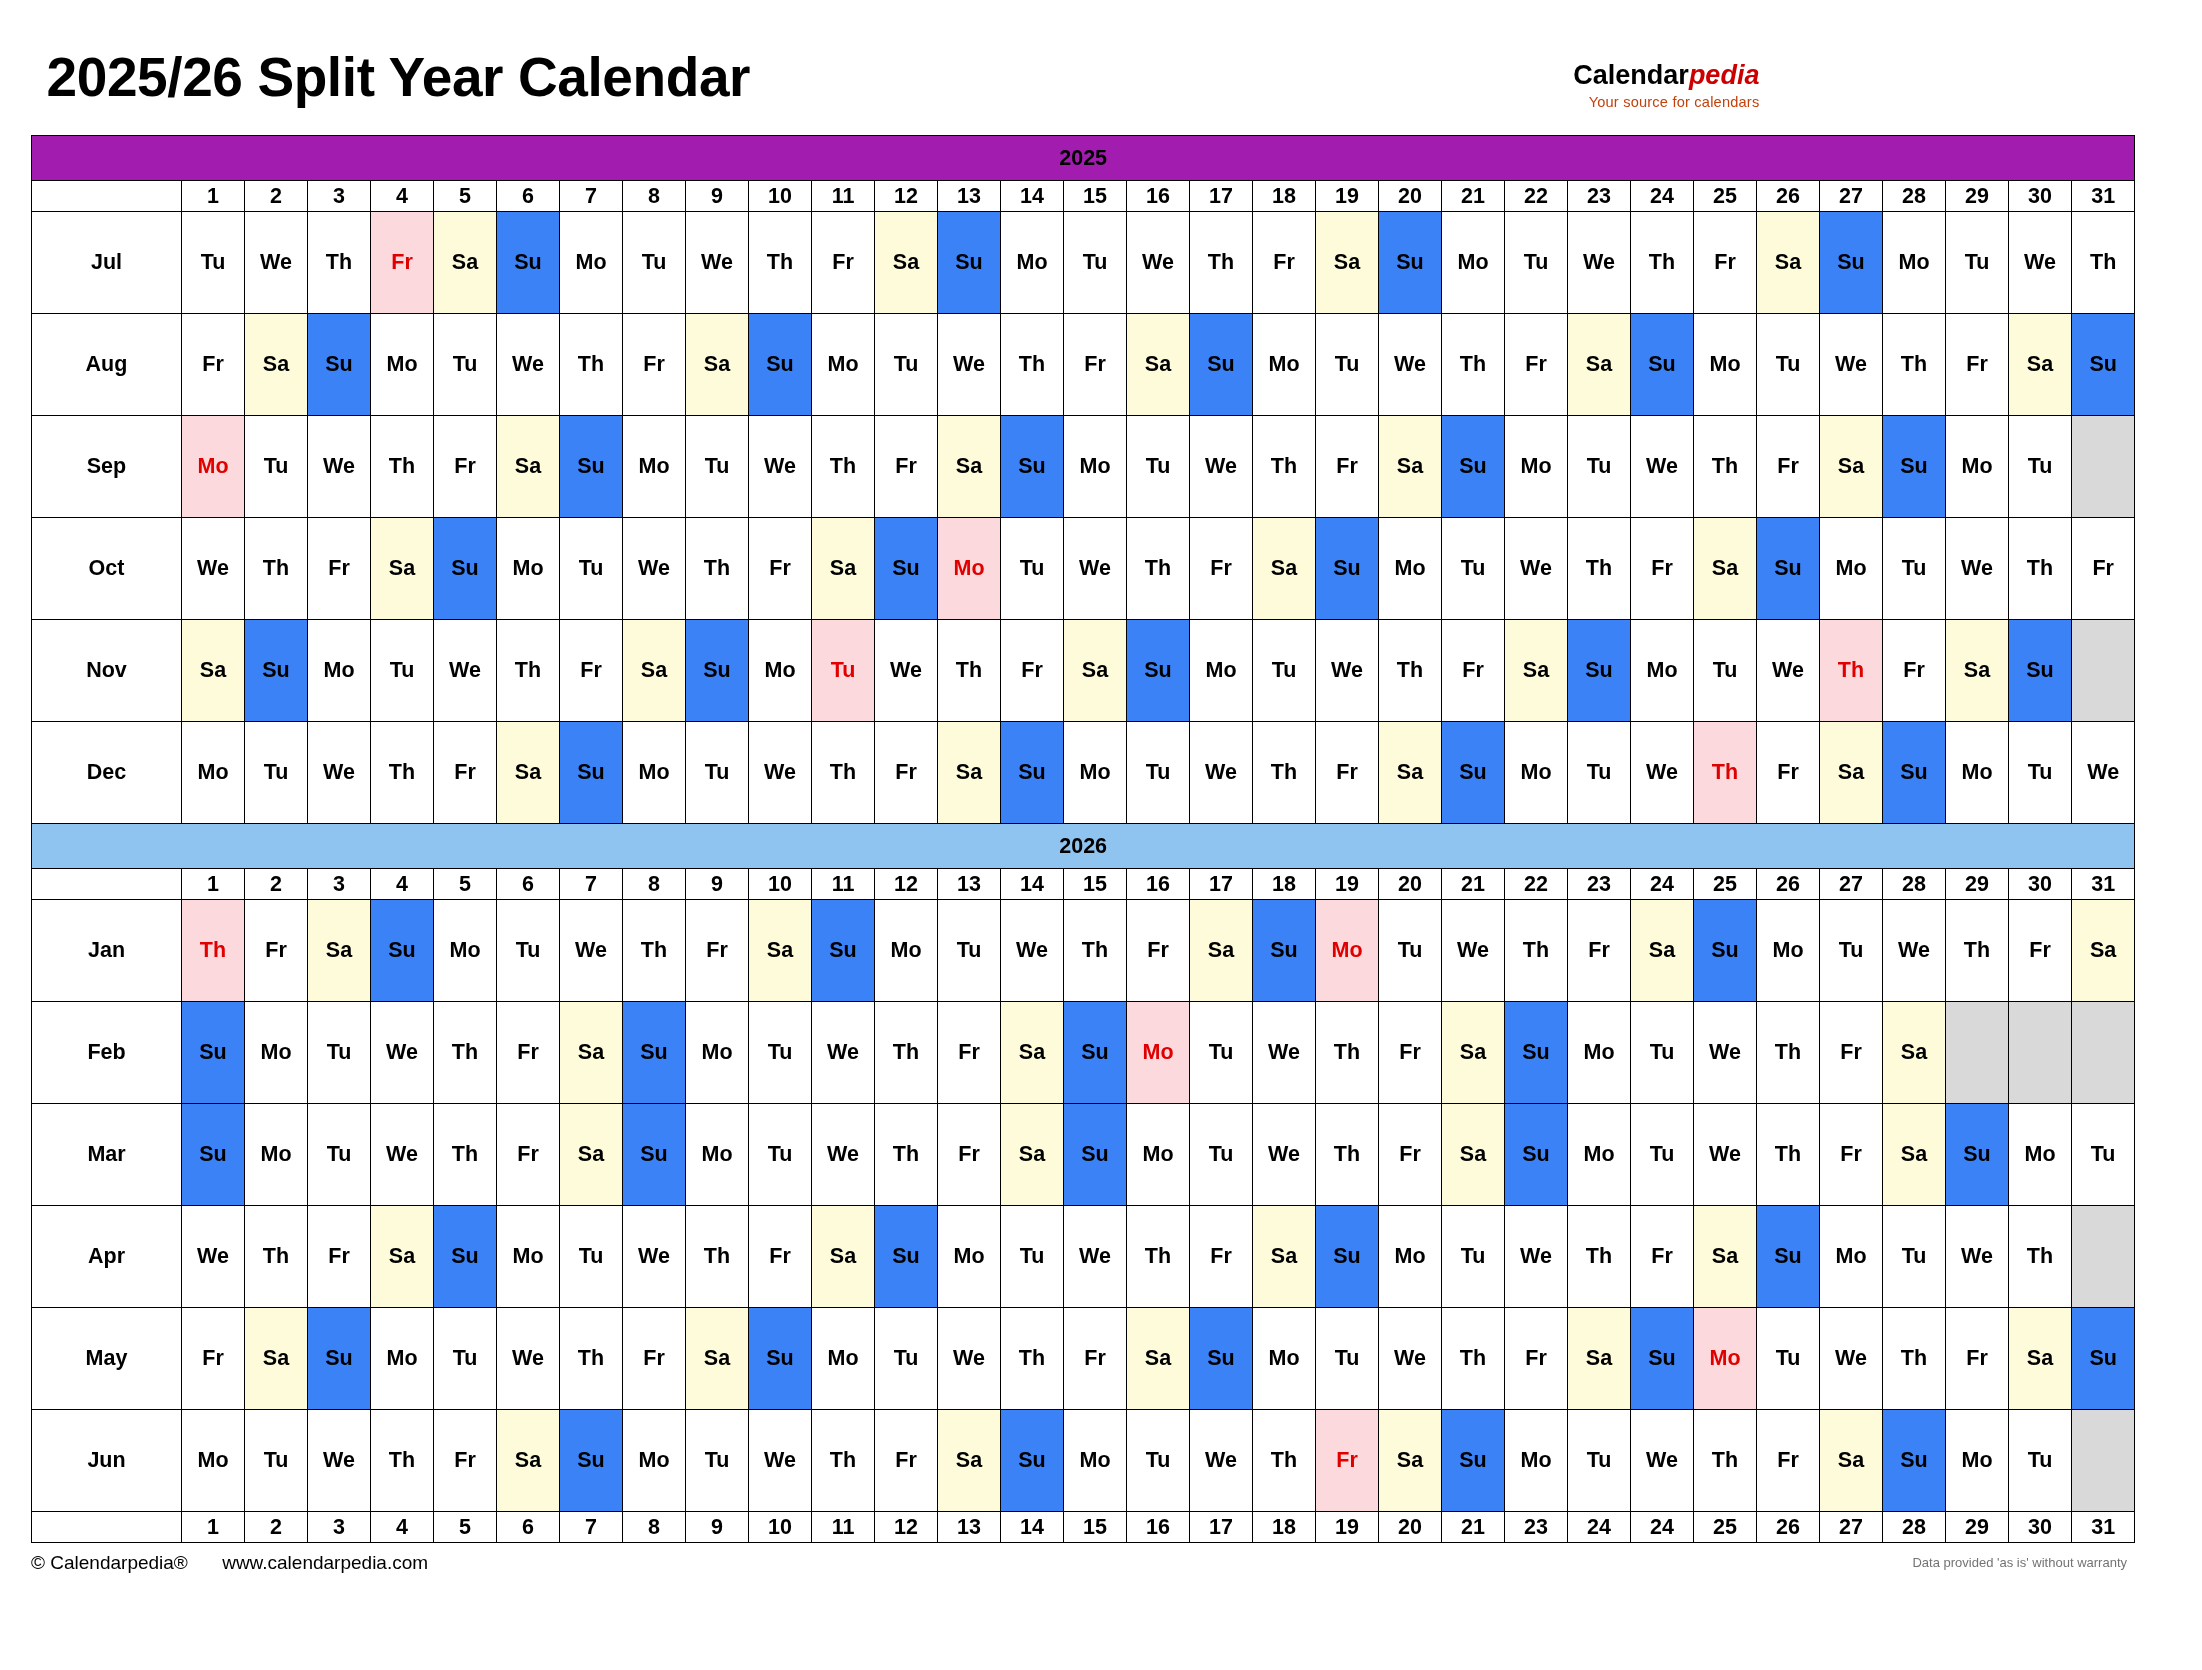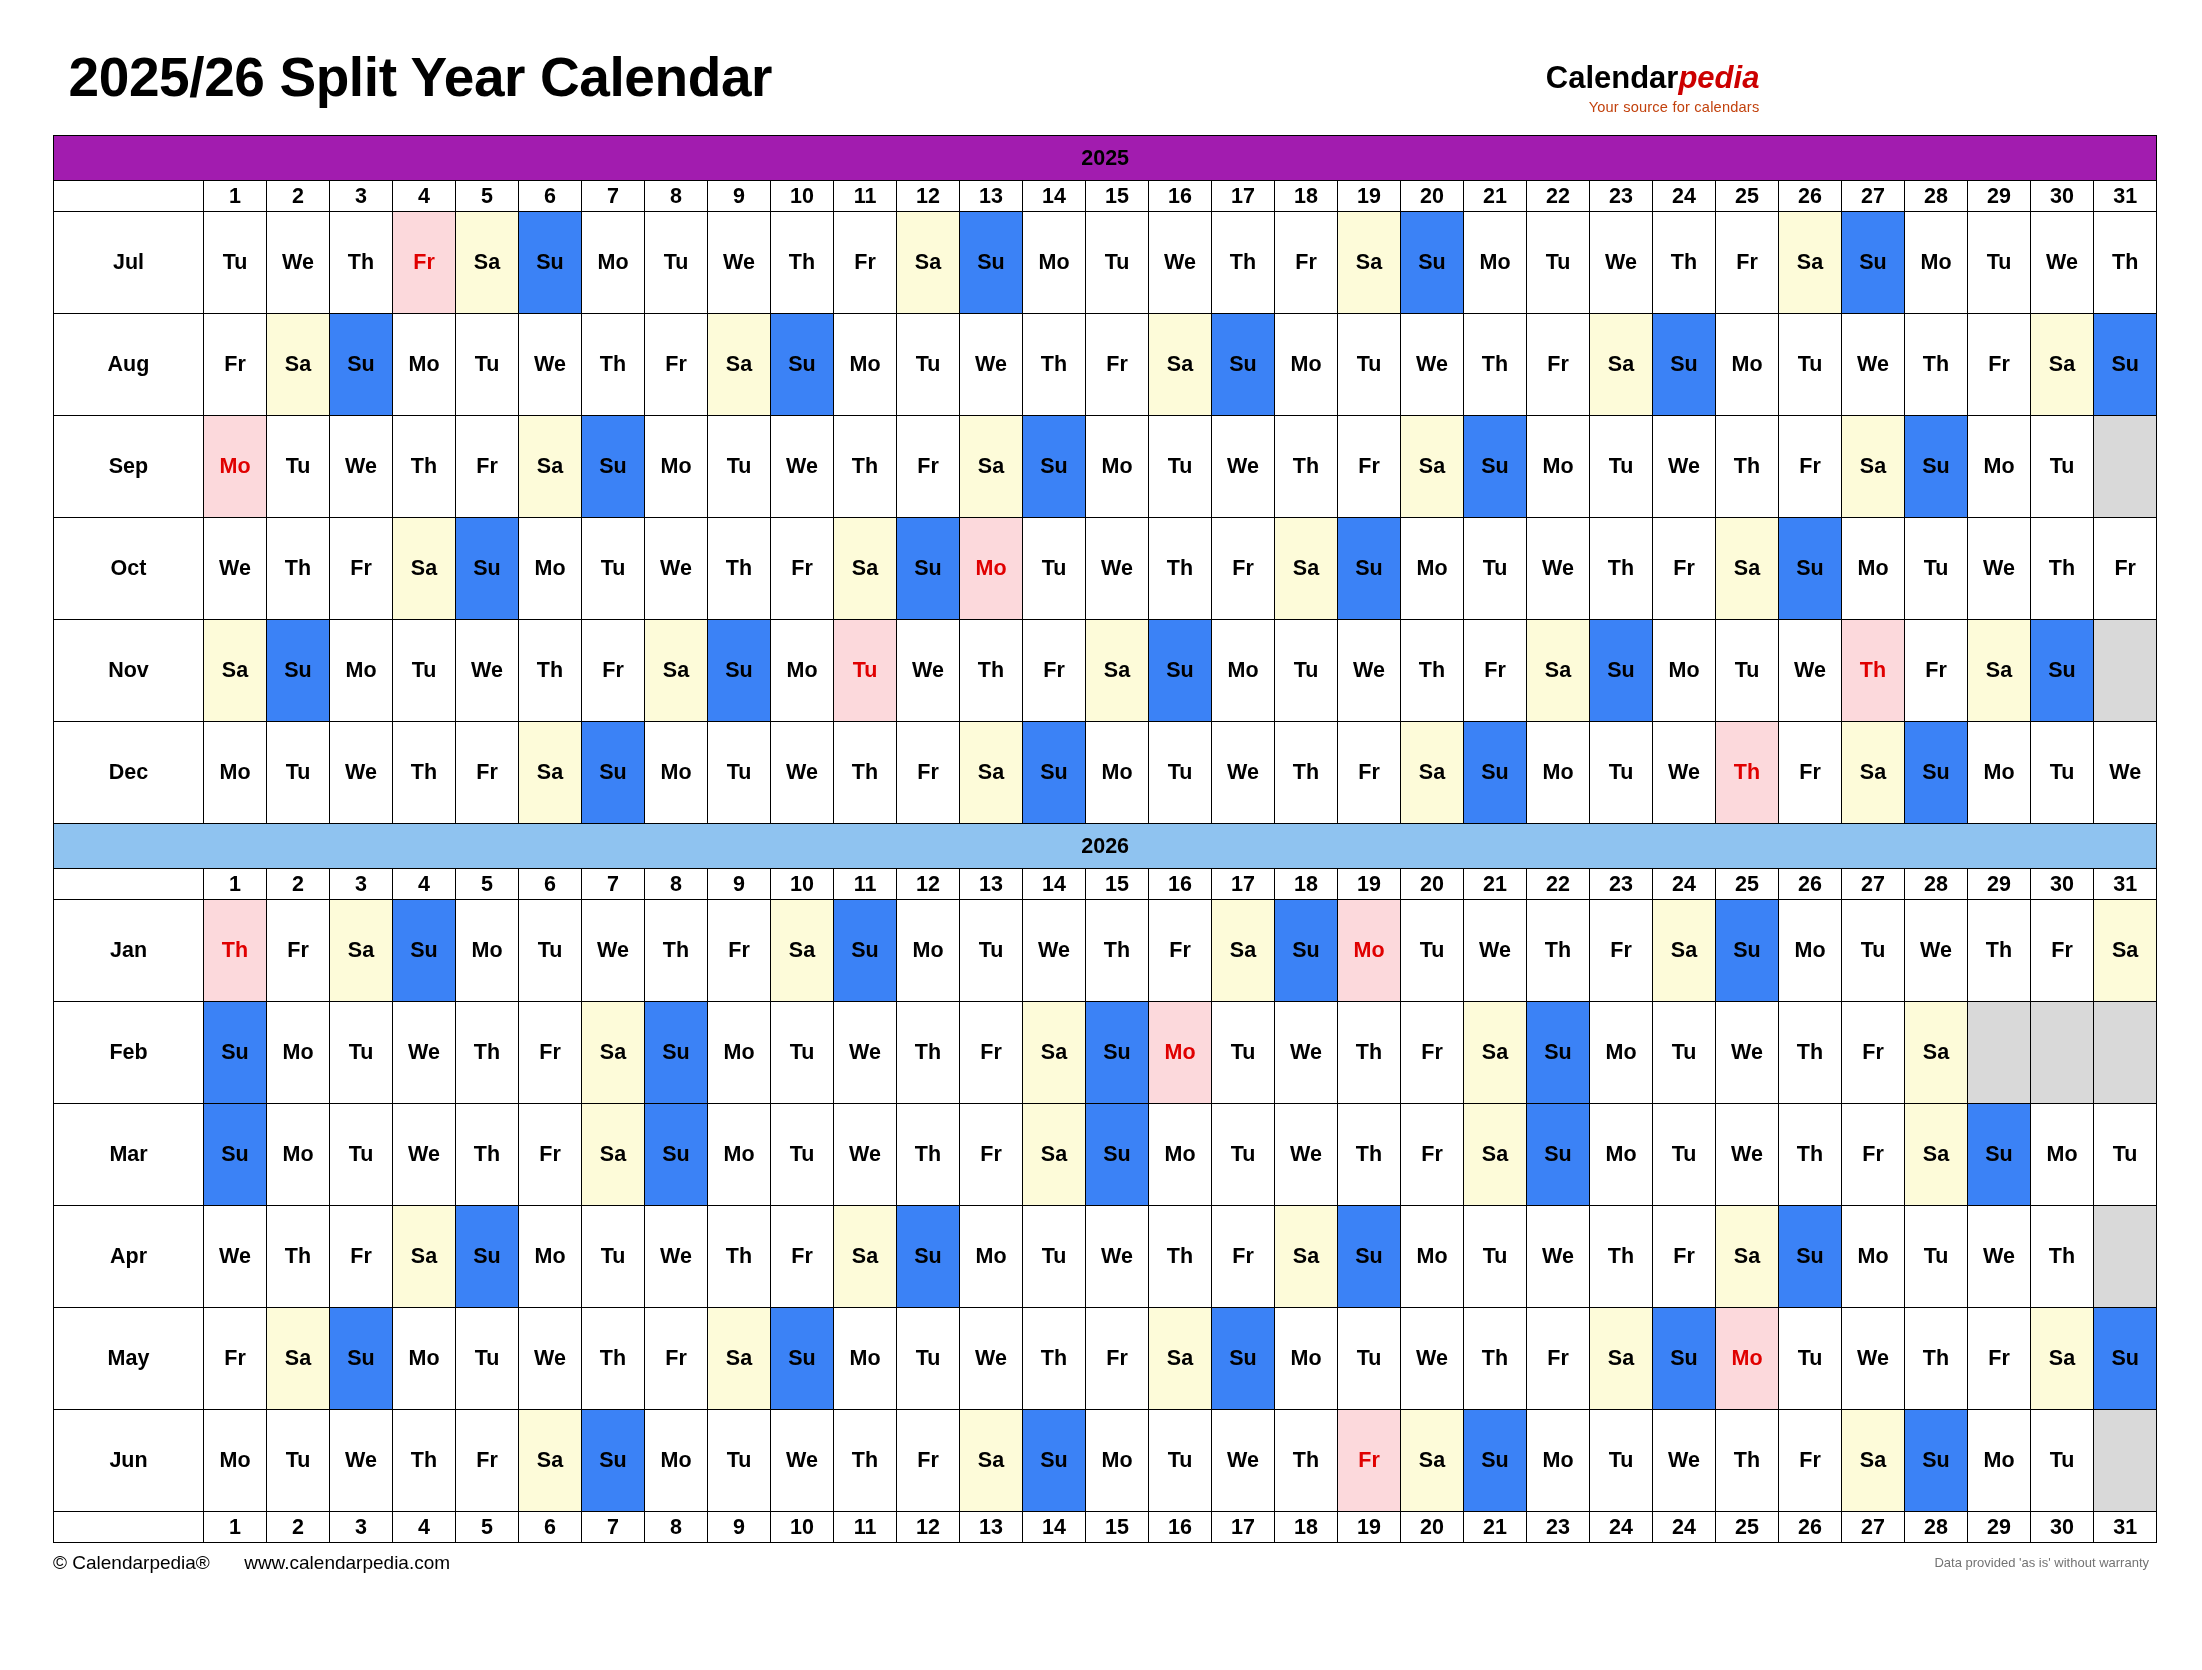--- a/index.html
+++ b/index.html
@@ -12,21 +12,21 @@
     height: 1671px;
     font-family: "Liberation Sans", sans-serif;
     color: #000000;
     overflow: hidden;
   }
   .page {
     position: relative;
     width: 1821px;
     height: 1671px;
     box-sizing: border-box;
-    padding: 34px 53px 0 53px;
+    padding: 34px 53px 0 31px;
   }
   
   .header {
     display: flex;
     align-items: flex-start;
     justify-content: space-between;
     height: 96px;
   }
   .title {
     font-size: 55px;
@@ -35,21 +35,21 @@
     line-height: 1;
     padding-top: 15.5px;
     padding-left: 15.5px;
   }
   .brand {
     text-align: right;
     padding-top: 26px;
     padding-right: 8.6px;
   }
   .brand-line1 {
-    font-size: 31px;
+    font-size: 27px;
     font-weight: bold;
     color: #000000;
   }
   .brand-line1 .red {
     color: #cc0000;
     font-style: italic;
   }
   .brand-line2 {
     font-size: 14.6px;
     color: #c2410c;

